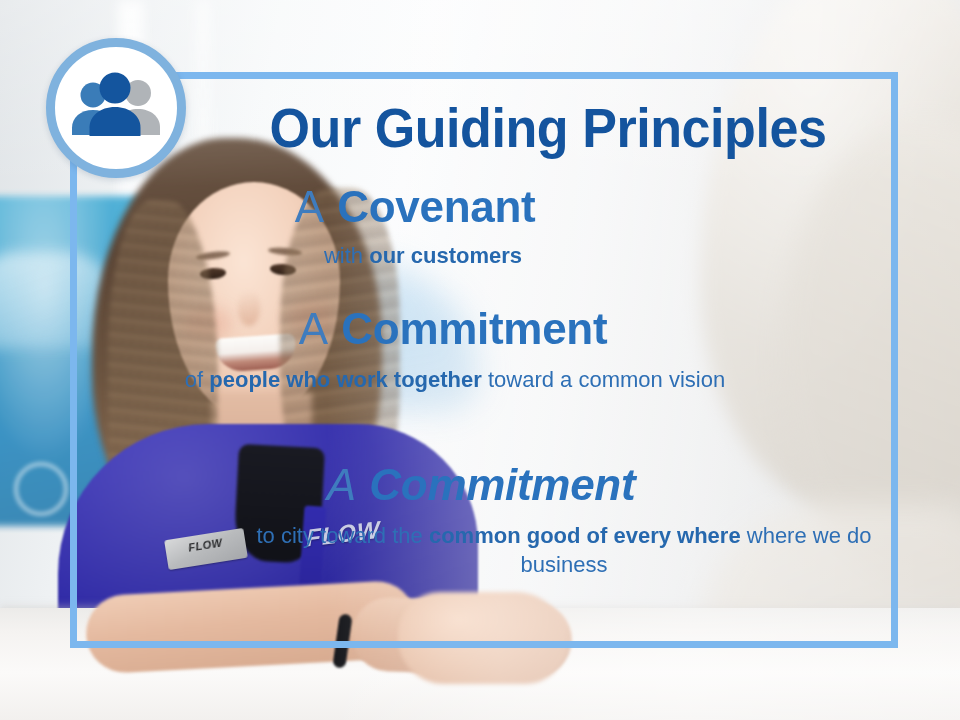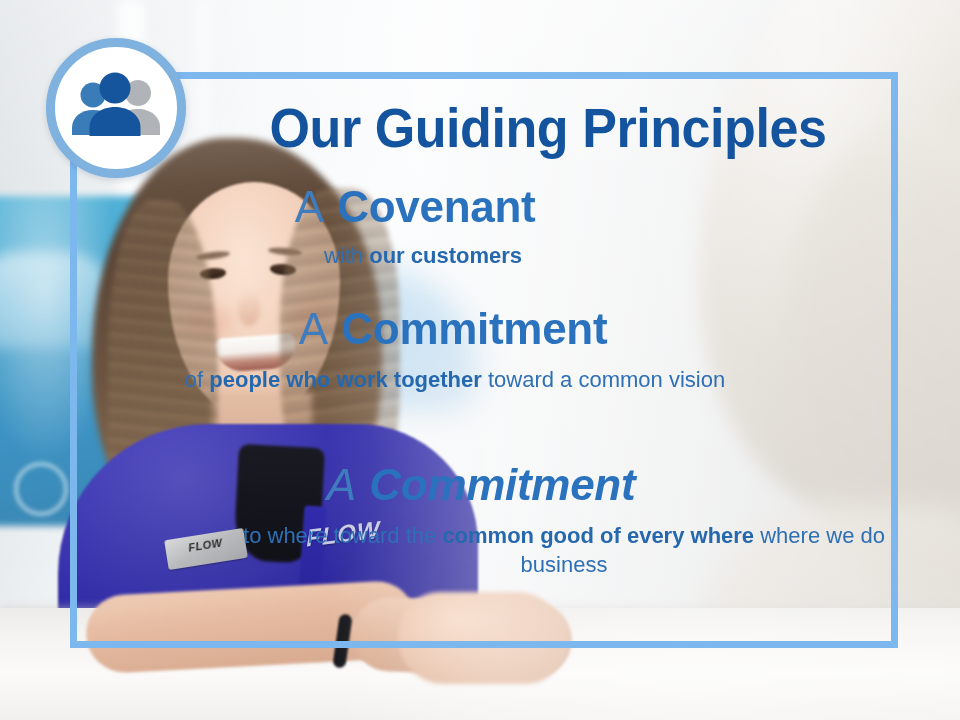--- a/index.html
+++ b/index.html
@@ -562,21 +562,21 @@
         <span class="word">Commitment</span>
       </div>
       <div class="p-sub"><span>of </span><b>people who work together</b><span> toward a common vision</span></div>
     </div>
 
     <div class="principle p-commitment">
       <div class="p-head">
         <span class="art">A</span>
         <span class="word">Commitment</span>
       </div>
-      <div class="p-sub"><span>to where toward the </span><b>common good of every where</b><span> where we do business</span></div>
+      <div class="p-sub"><span>to city toward the </span><b>common good of every where</b><span> where we do business</span></div>
     </div>
 
   </div>
 
   <div class="badge-circle">
     <span>
       <svg width="104" height="74" viewBox="0 0 104 74" xmlns="http://www.w3.org/2000/svg">
 
         <circle cx="74" cy="22" r="13" fill="#b0b4b8"></circle>
         <path d="M74 38c-13 0-22 8-22 18v8h44v-8c0-10-9-18-22-18z" fill="#b0b4b8"></path>

